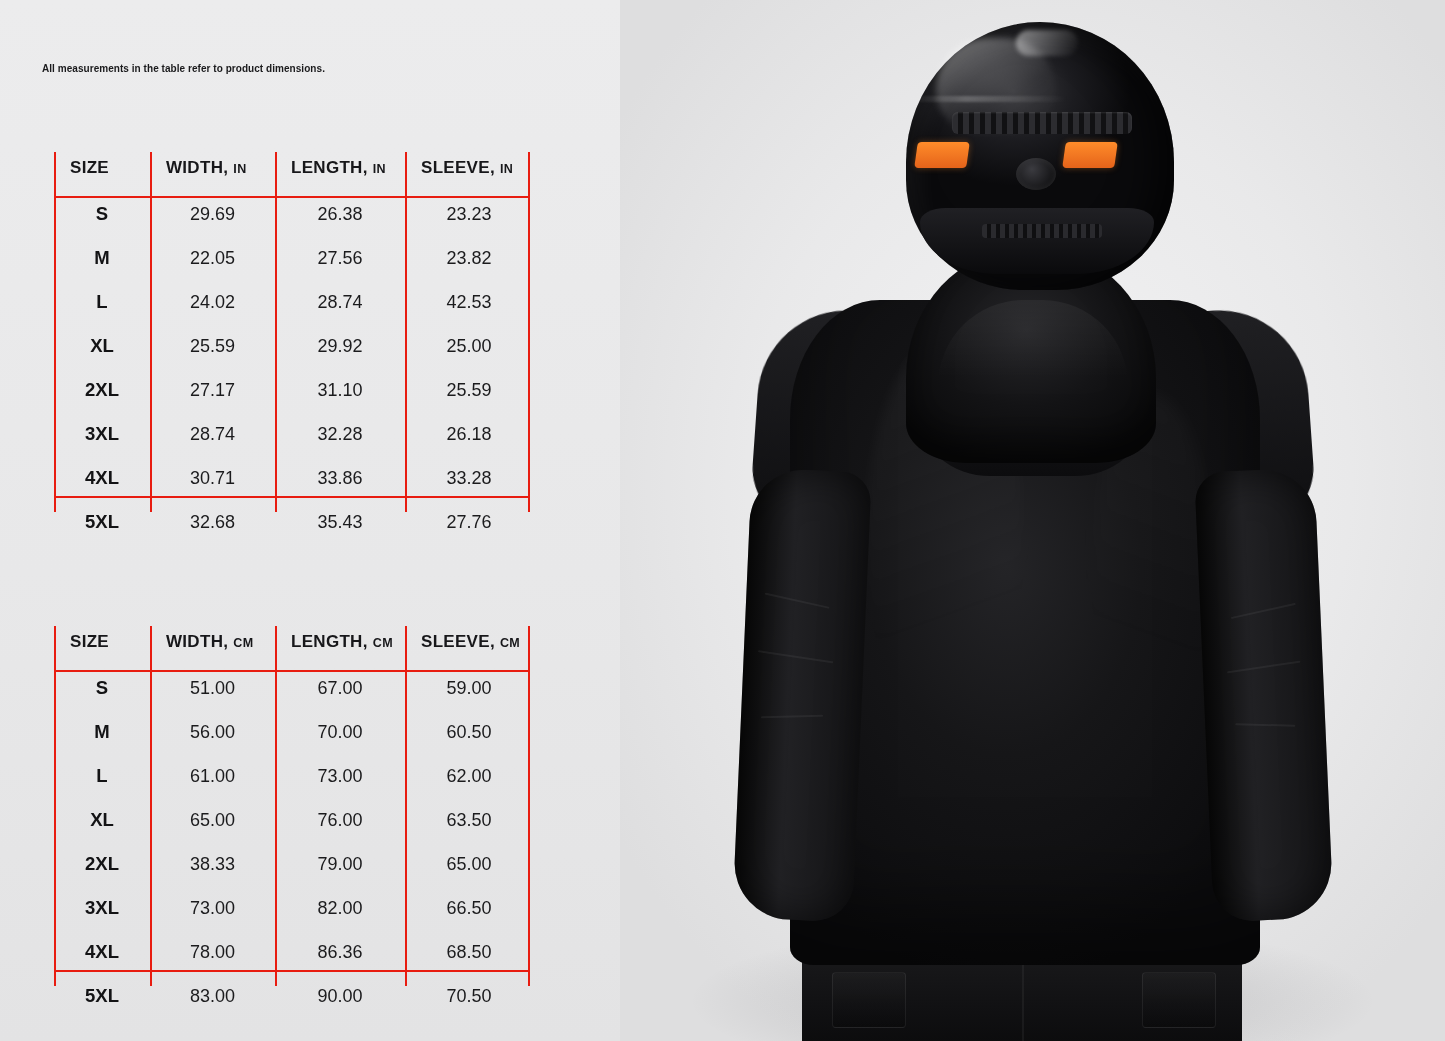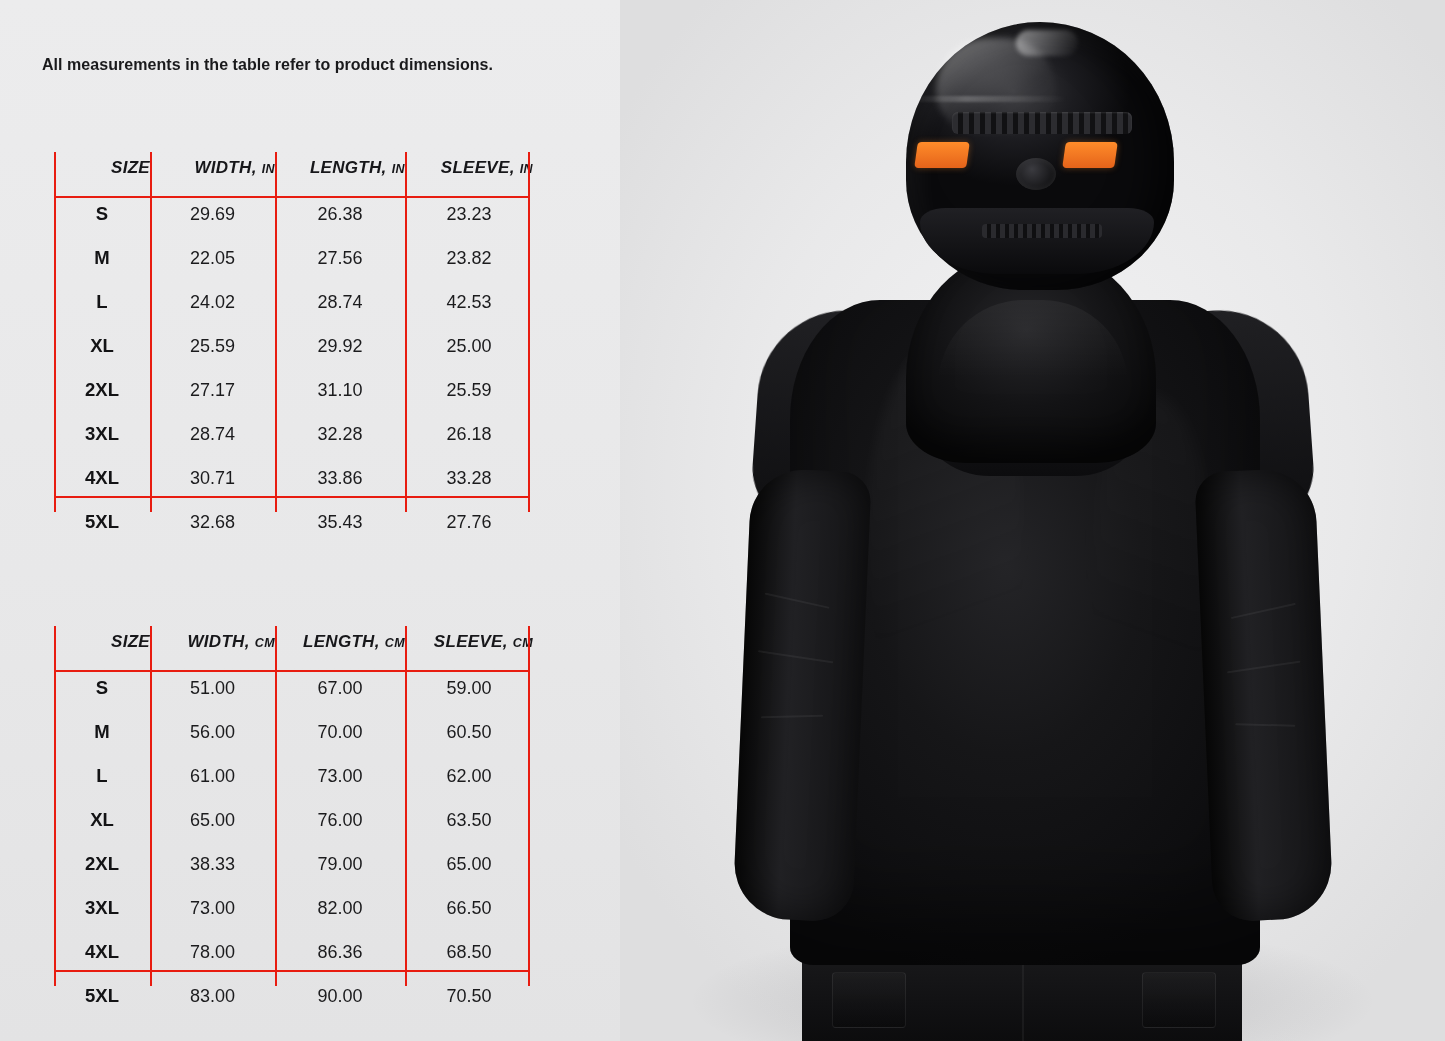--- a/index.html
+++ b/index.html
@@ -27,24 +27,24 @@
   .title {
     font-family: "Liberation Sans", sans-serif;
     font-weight: 700;
     font-size: 58px;
     letter-spacing: 1.5px;
     color: #111113;
     margin: 0 0 0 78px;
     line-height: 1.0;
   }
   .subtitle {
-    font-size: 16px;
+    font-size: 10px;
     font-weight: 700;
     color: #1a1a1c;
-    margin: 18px 0 0 0;
+    margin: 25px 0 0 0;
     letter-spacing: 0.05px;
   }
 
   
   .table-wrap { position: absolute; }
   .table-wrap.inches { left: 54px; top: 152px; }
   .table-wrap.cm     { left: 54px; top: 626px; }
 
   table.size-table {
     border-collapse: collapse;
@@ -52,25 +52,24 @@
   }
   table.size-table col.c-size   { width: 96px; }
   table.size-table col.c-width  { width: 125px; }
   table.size-table col.c-length { width: 130px; }
   table.size-table col.c-sleeve { width: 128px; }
 
   table.size-table th {
     font-size: 17px;
     font-weight: 700;
     color: #17171a;
-    text-align: right;
+    text-align: left;
     padding: 6px 0 14px 16px;
     letter-spacing: 0.3px;
     white-space: nowrap;
-    font-style: italic;
   }
   table.size-table th .unit {
     font-size: 12.5px;
     font-weight: 700;
     letter-spacing: 0.4px;
   }
   table.size-table td {
     font-size: 18px;
     color: #1b1b1d;
     text-align: center;

